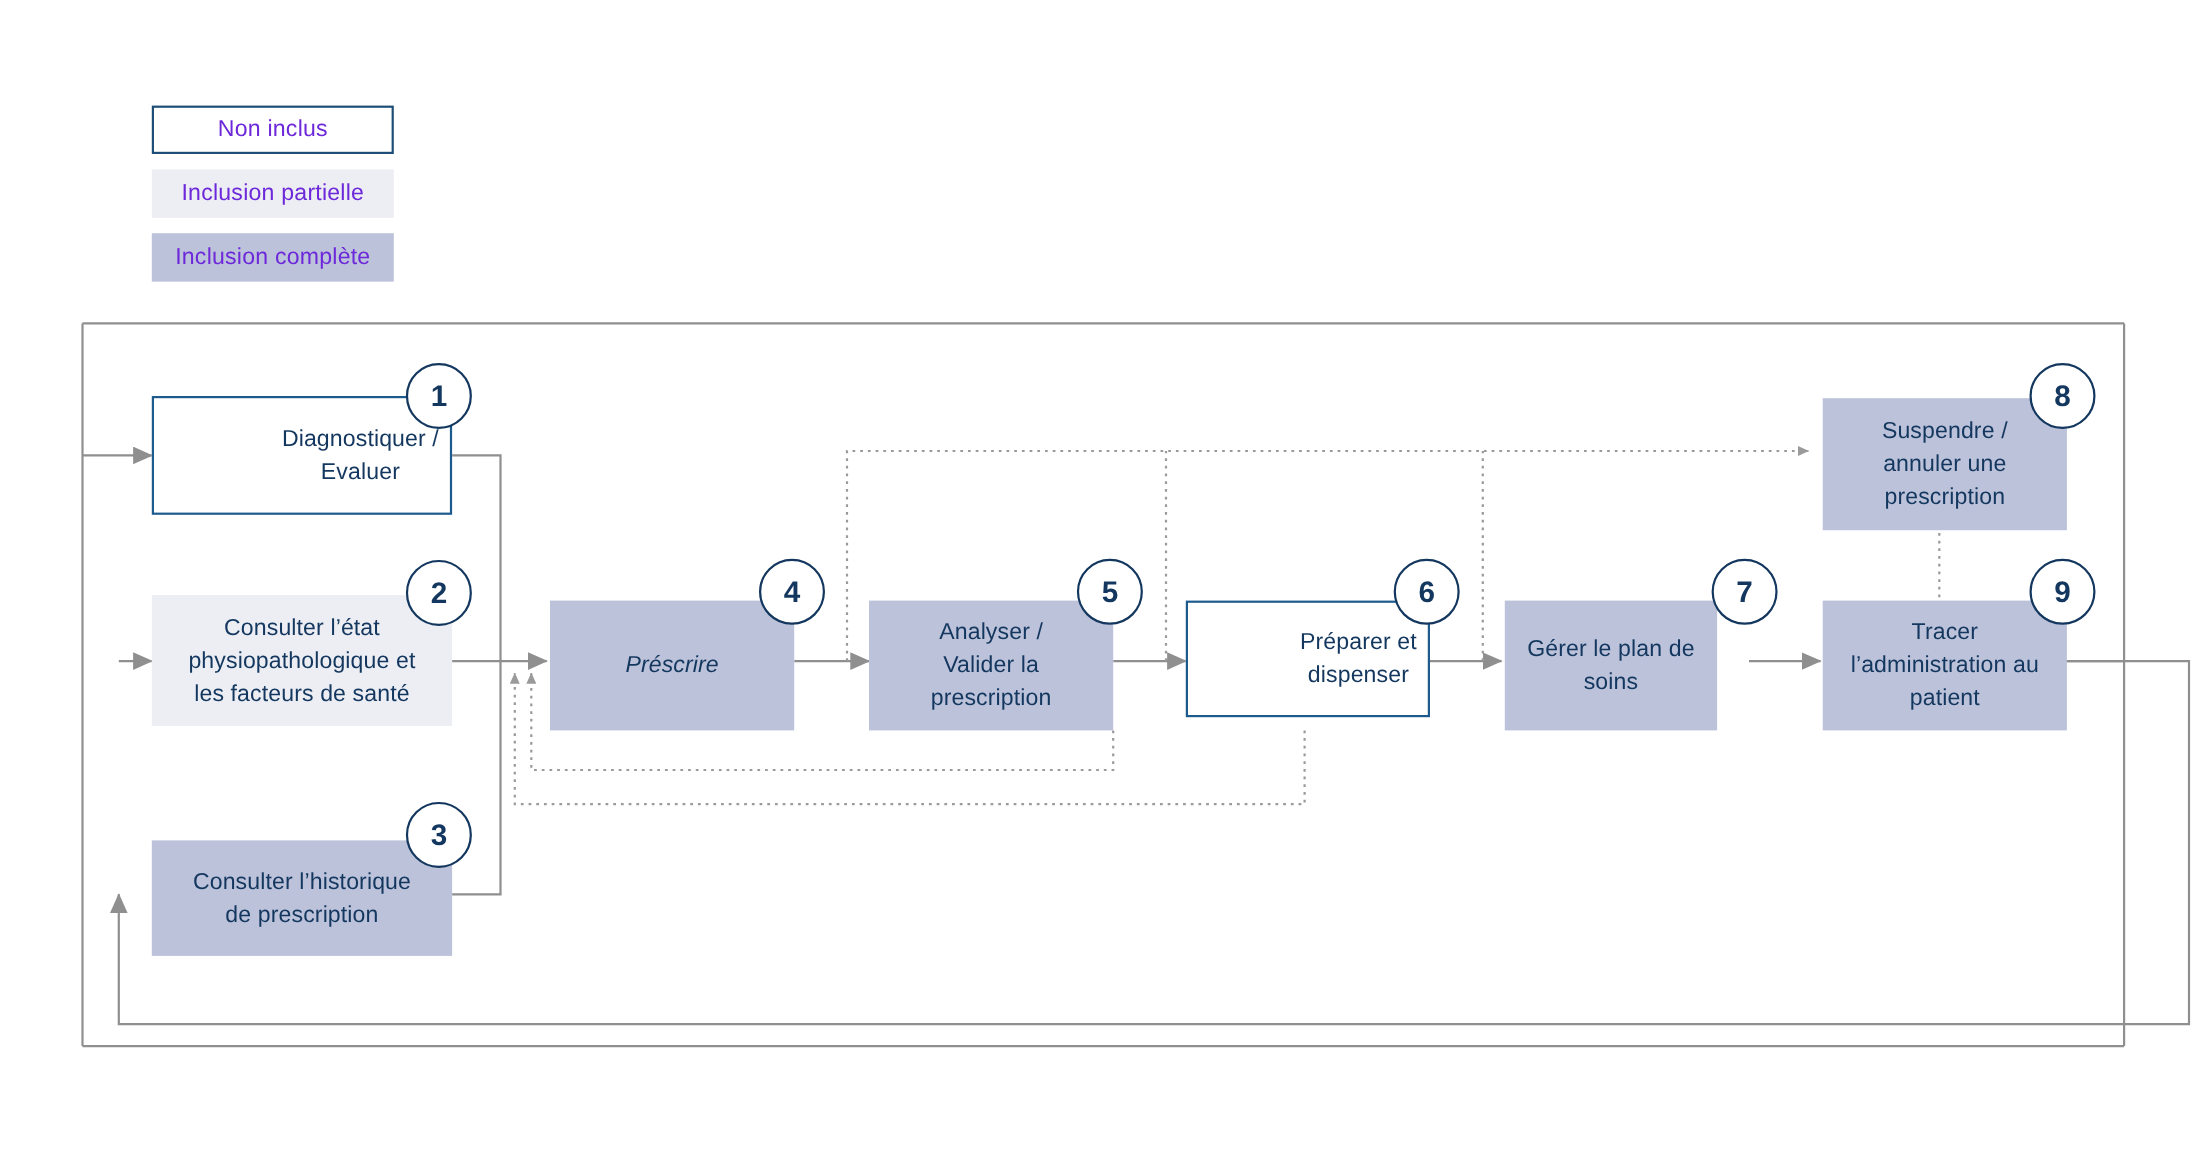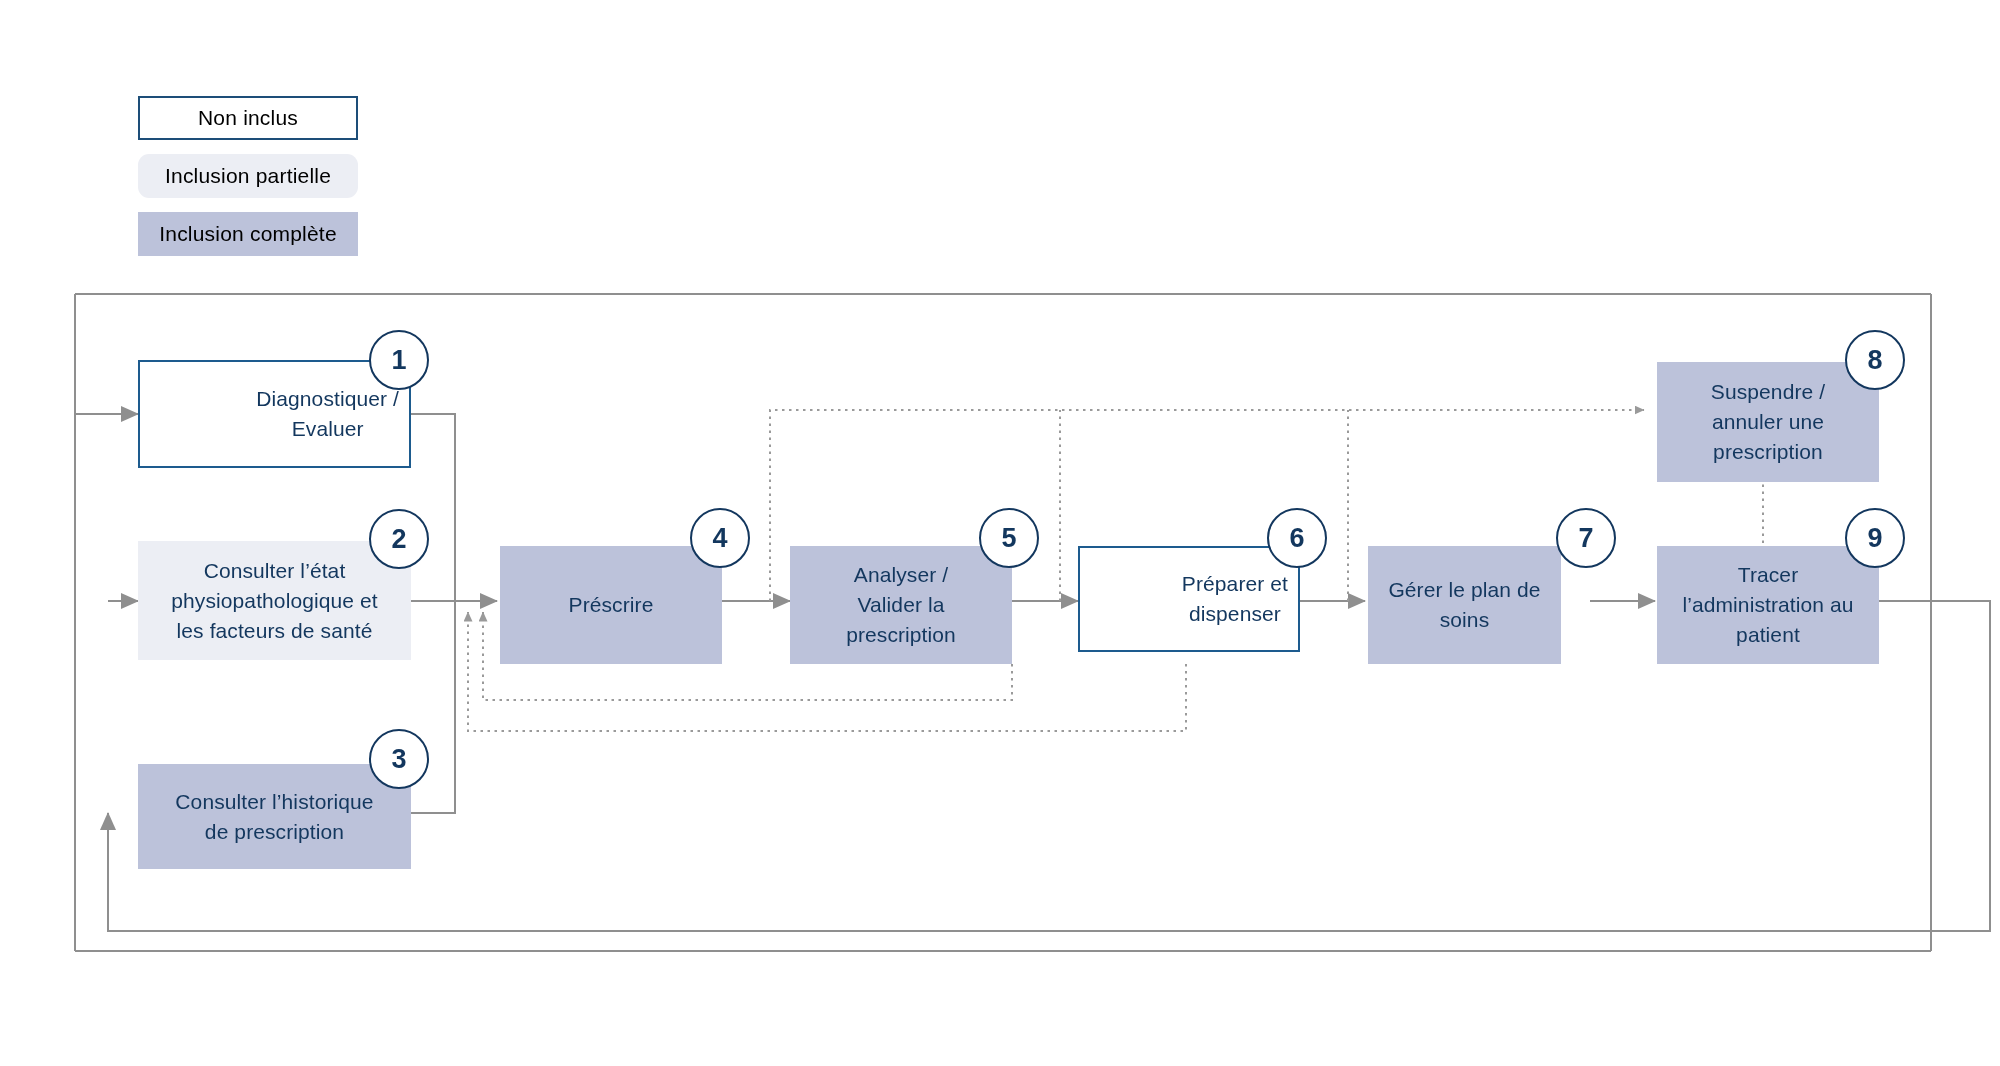--- a/index.html
+++ b/index.html
@@ -6,23 +6,23 @@
   body{width:2000px;height:1066px;position:relative;overflow:hidden;
        font-family:"Liberation Sans","DejaVu Sans",sans-serif;}
 
   #canvas{position:absolute;left:0;top:0;width:2000px;height:1066px;}
 
   
   .legend{position:absolute;left:138px;top:96px;}
   .legend-item{width:220px;height:44px;display:flex;align-items:center;
                justify-content:center;margin-bottom:14px;box-sizing:border-box;}
   .lg-none{background:#ffffff;border:2px solid #1d4e78;}
-  .lg-partial{background:#eceef4;border-radius:11px;}
+  .lg-partial{background:#eceef4;}
   .lg-full{background:#bcc2da;}
-  .legend-item span{font-size:21px;color:#000000;letter-spacing:.2px;}
+  .legend-item span{font-size:21px;color:#6d28d9;letter-spacing:.2px;}
 
   
   .node{position:absolute;box-sizing:border-box;display:flex;
         align-items:center;justify-content:center;text-align:center;padding:6px 10px;}
   .node span.lbl{font-size:21px;line-height:30px;color:#13375e;letter-spacing:.1px;}
   .fill-none{background:#ffffff;border:2.5px solid #1d5b8e;justify-content:flex-end;}
   .fill-partial{background:#eceef4;}
   .fill-full{background:#bcc2da;}
 
   
@@ -116,21 +116,21 @@
   <b>2</b>
 </div>
 
 <div class="node fill-full" style="left:138px;top:764px;width:273px;height:105px;">
   <span class="lbl">Consulter l’historique<br>de prescription</span>
 </div>
 <div class="badge" style="left:369px;top:729px;">
   <b>3</b>
 </div>
 
-<div class="node fill-full" style="left:500px;top:546px;width:222px;height:118px;">
+<div class="node fill-full" style="left:500px;top:546px;width:222px;height:118px;font-style:italic;">
   <span class="lbl">Préscrire</span>
 </div>
 <div class="badge" style="left:690px;top:508px;">
   <b>4</b>
 </div>
 
 <div class="node fill-full" style="left:790px;top:546px;width:222px;height:118px;">
   <span class="lbl">Analyser /<br>Valider la<br>prescription</span>
 </div>
 <div class="badge" style="left:979px;top:508px;">

